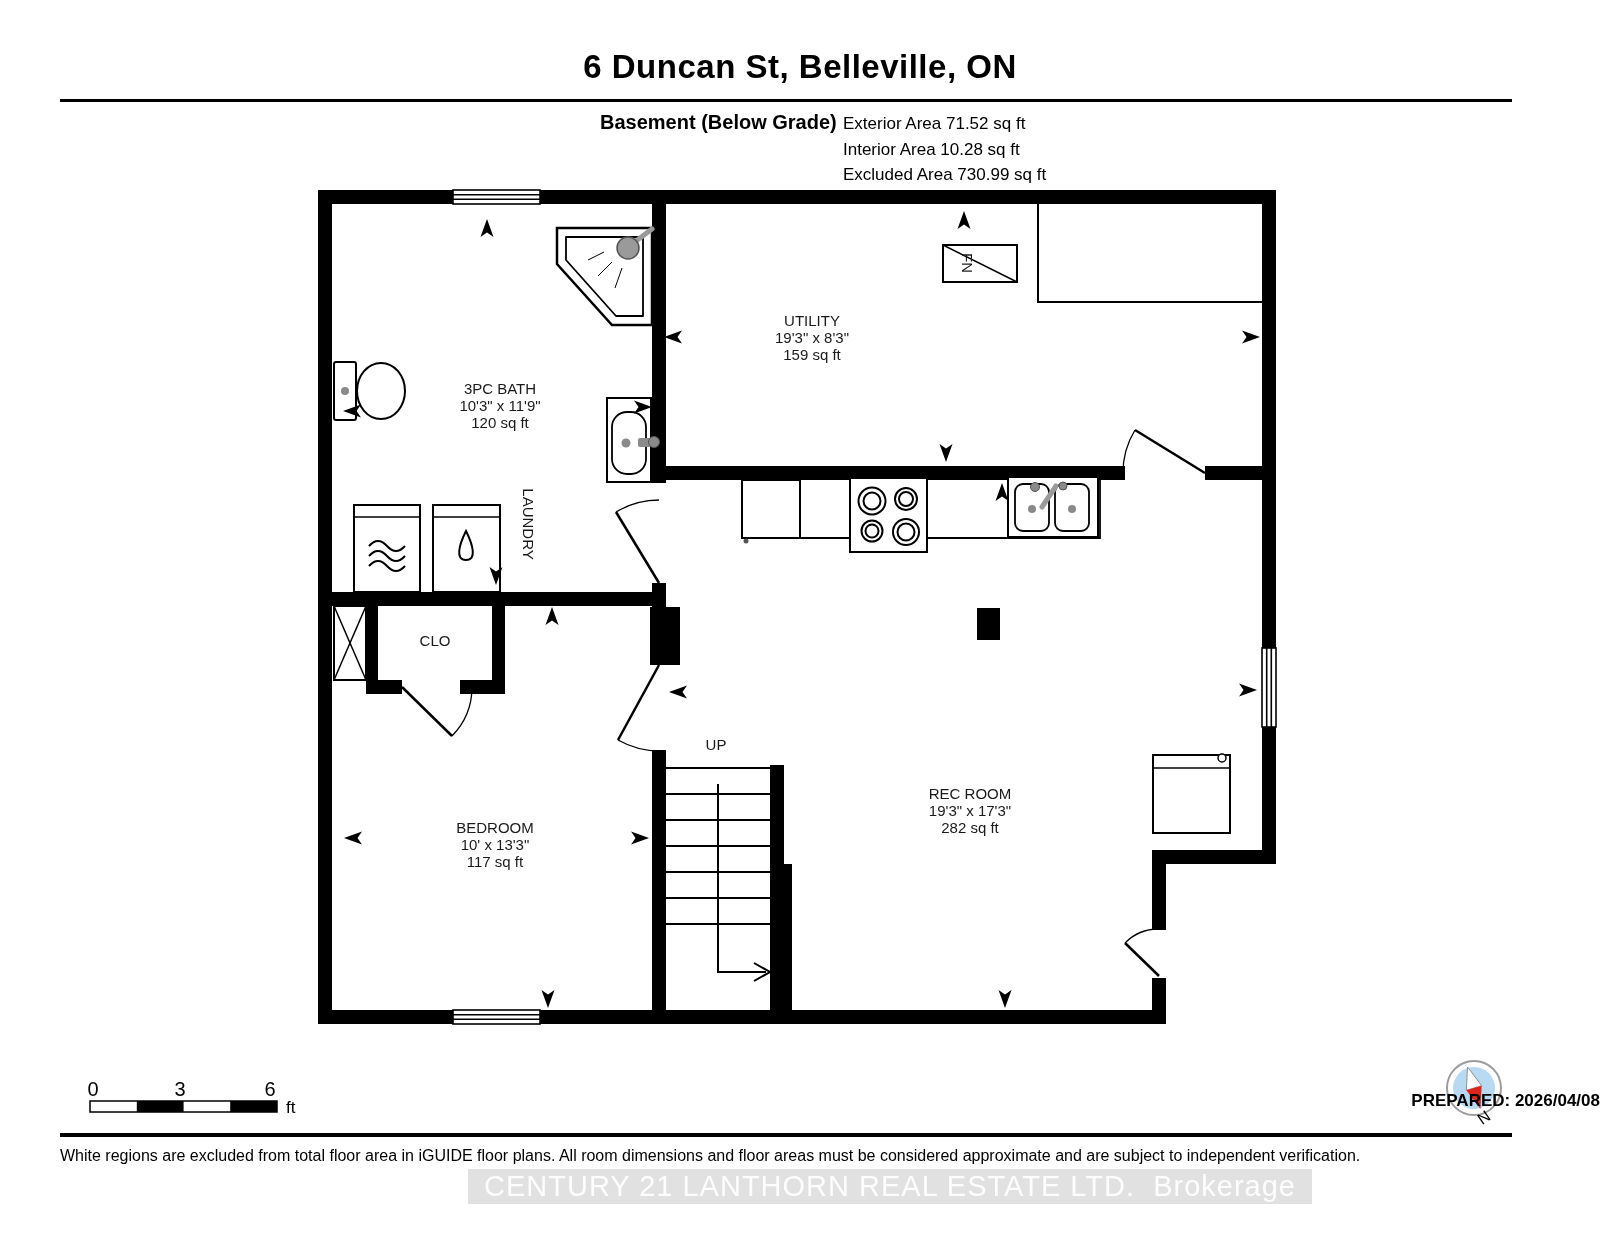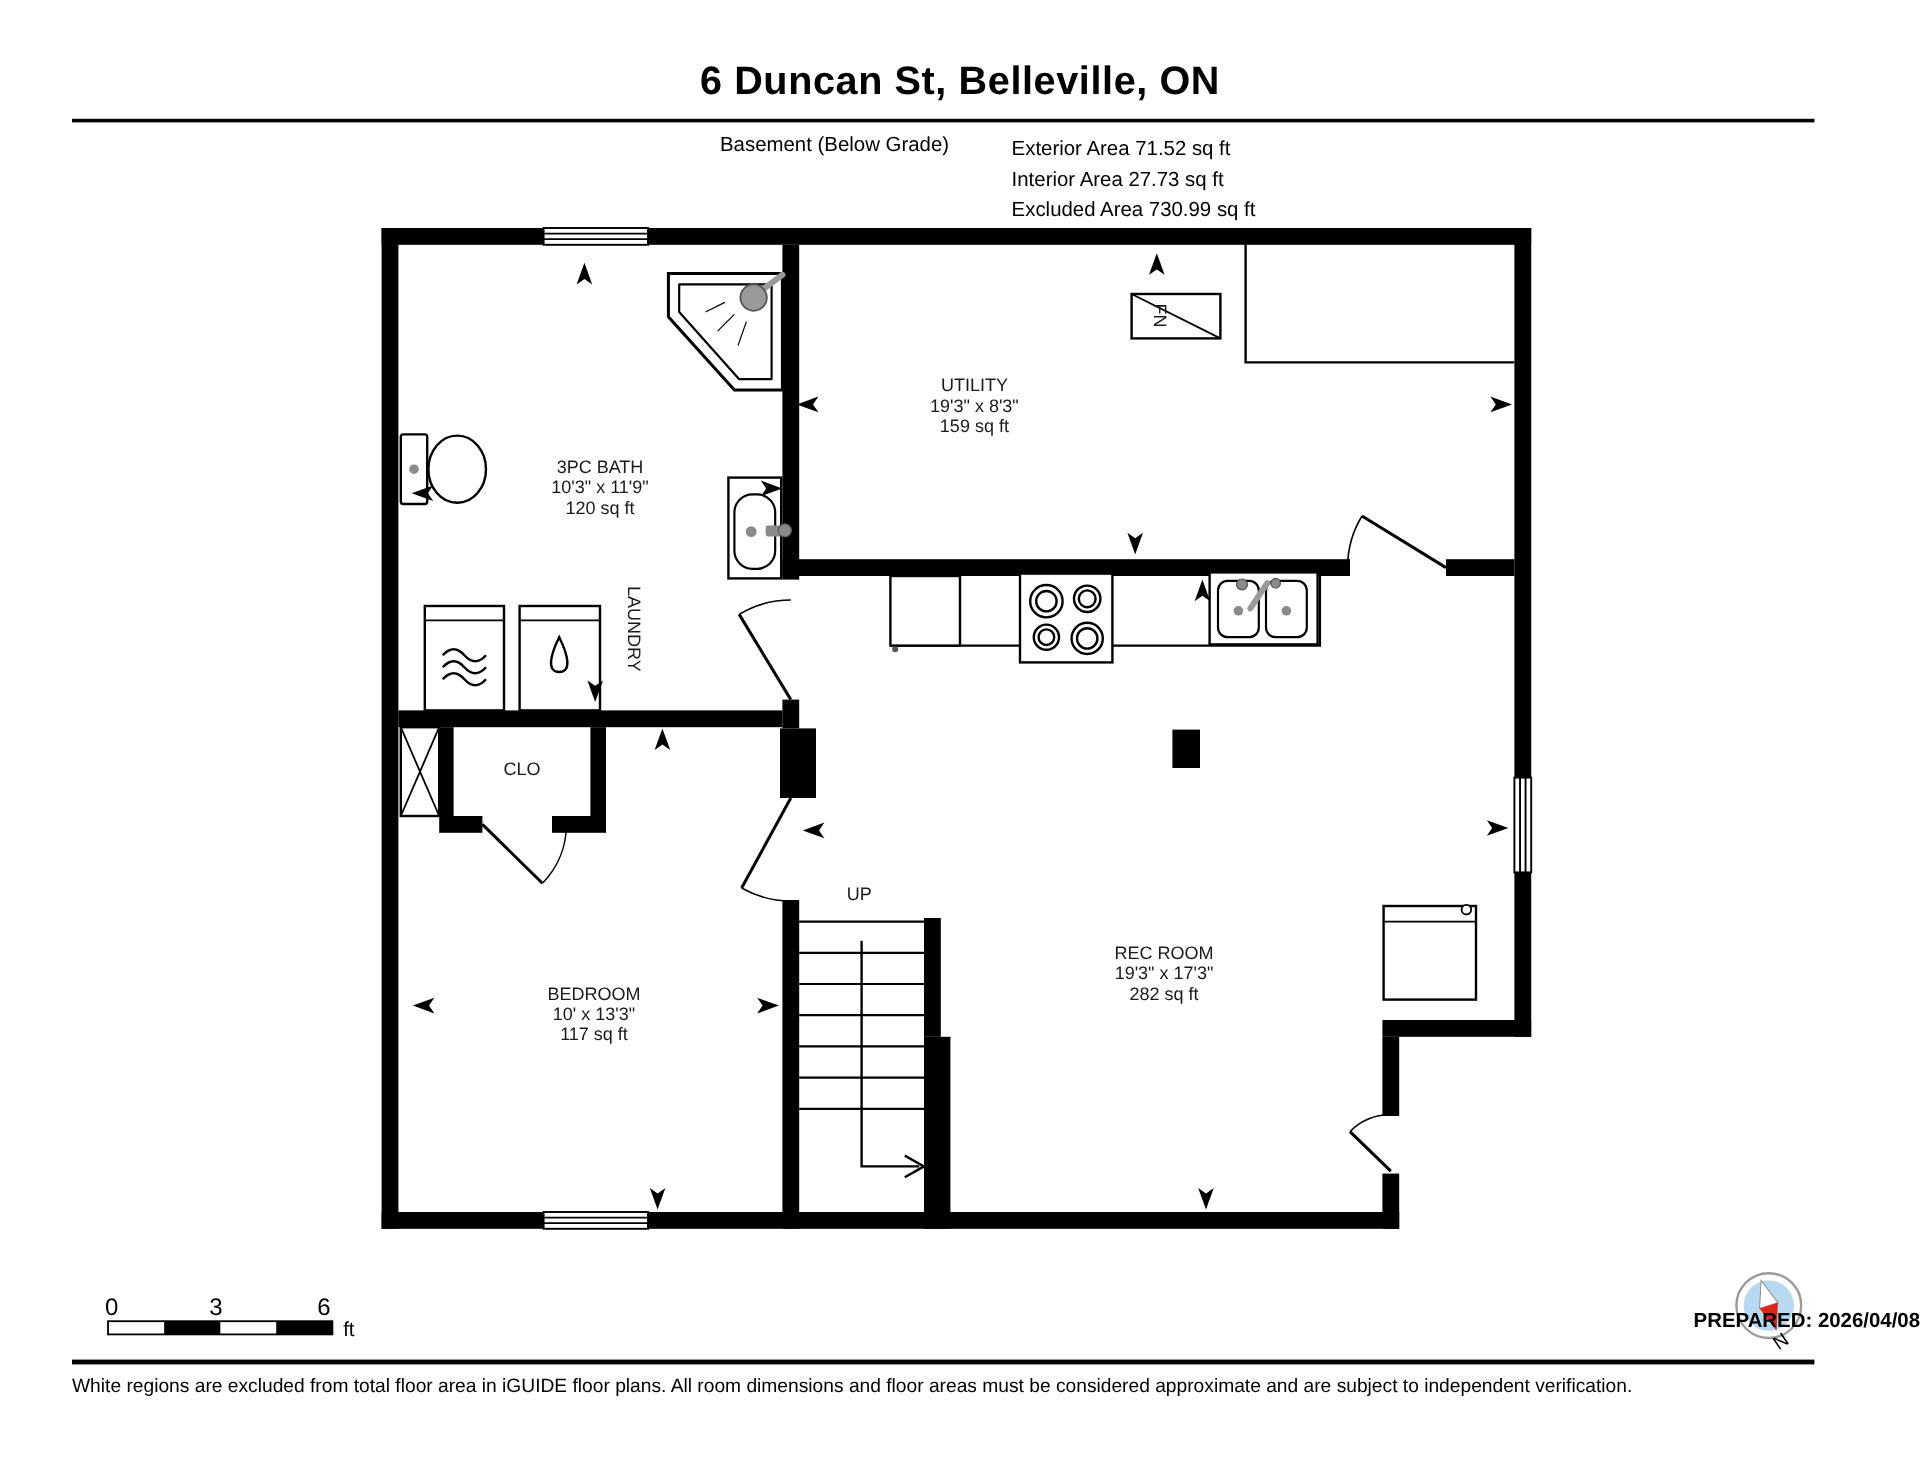--- a/index.html
+++ b/index.html
@@ -3,42 +3,42 @@
 <meta charset="utf-8">
 <style>
   html,body{margin:0;padding:0;background:#ffffff;}
   .page{position:relative;width:1600px;height:1237px;background:#fff;overflow:hidden;
         font-family:"Liberation Sans", sans-serif;color:#000;}
   .abs{position:absolute;}
   .title{top:48px;left:0;right:0;text-align:center;font-size:33px;font-weight:bold;letter-spacing:.5px;}
   .hline{background:#000;height:4px;left:60px;width:1452px;}
   .hline.header{top:99px;height:3px;}
   .hline.footer{top:1133px;}
-  .floor-label{top:111px;left:600px;font-size:17px;font-weight:normal;}
+  .floor-label{top:111px;left:600px;font-size:20px;font-weight:bold;}
   .areas{top:111px;left:817px;font-size:17px;line-height:25.5px;margin-left:26px;}
   .prepared{top:1091px;left:0;right:0;text-align:right;font-size:17px;font-weight:bold;}
   .disclaimer{top:1147px;left:60px;width:1520px;font-size:16px;white-space:nowrap;}
   .watermark{top:1169px;left:468px;font-size:29px;color:rgba(255,255,255,.92);
              background:rgba(195,195,195,.5);padding:1px 16px;white-space:pre;letter-spacing:1px;}
   svg text{font-family:"Liberation Sans", sans-serif;}
   .room-label{font-size:15px;fill:#1a1a1a;text-anchor:middle;}
   .small-label{font-size:15px;fill:#1a1a1a;text-anchor:middle;}
   .tick-label{font-size:20px;fill:#000;text-anchor:middle;}
 </style>
 </head>
 <body>
 
 <div class="page">
 
   <div class="abs title">6 Duncan St, Belleville, ON</div>
   <div class="abs hline header"></div>
   <div class="abs floor-label">Basement (Below Grade)</div>
   <div class="abs areas">
     <div>Exterior Area 71.52 sq ft</div>
-    <div>Interior Area 27.73 sq ft</div>
+    <div>Interior Area 10.28 sq ft</div>
     <div>Excluded Area 730.99 sq ft</div>
   </div>
 
   <svg class="abs" style="top:0;left:0" width="1600" height="1237" viewBox="0 0 1600 1237">
     <defs>
       <path id="arr" d="M0,-9 L6.5,9 L0,4.5 L-6.5,9 Z"></path>
     </defs>
 
     <g fill="#000">
       <rect x="318" y="190" width="958" height="14"></rect>
@@ -267,14 +267,15 @@
         <polygon points="0,22 -8,0 8,0" stroke="#888" stroke-width="0.8" fill="#ffffff"></polygon>
         <polygon points="0,-22 -8,0 8,0" fill="#e02418"></polygon>
       </g>
       <text font-size="16" text-anchor="middle" transform="translate(1487,1122) rotate(-35)">N</text>
     </g>
   </svg>
 
   <div class="abs prepared">PREPARED: 2026/04/08</div>
   <div class="abs hline footer"></div>
   <div class="abs disclaimer">White regions are excluded from total floor area in iGUIDE floor plans. All room dimensions and floor areas must be considered approximate and are subject to independent verification.</div>
+  <div class="abs watermark">CENTURY 21 LANTHORN REAL ESTATE LTD.  Brokerage</div>
 
 </div>
 
 </body></html>

